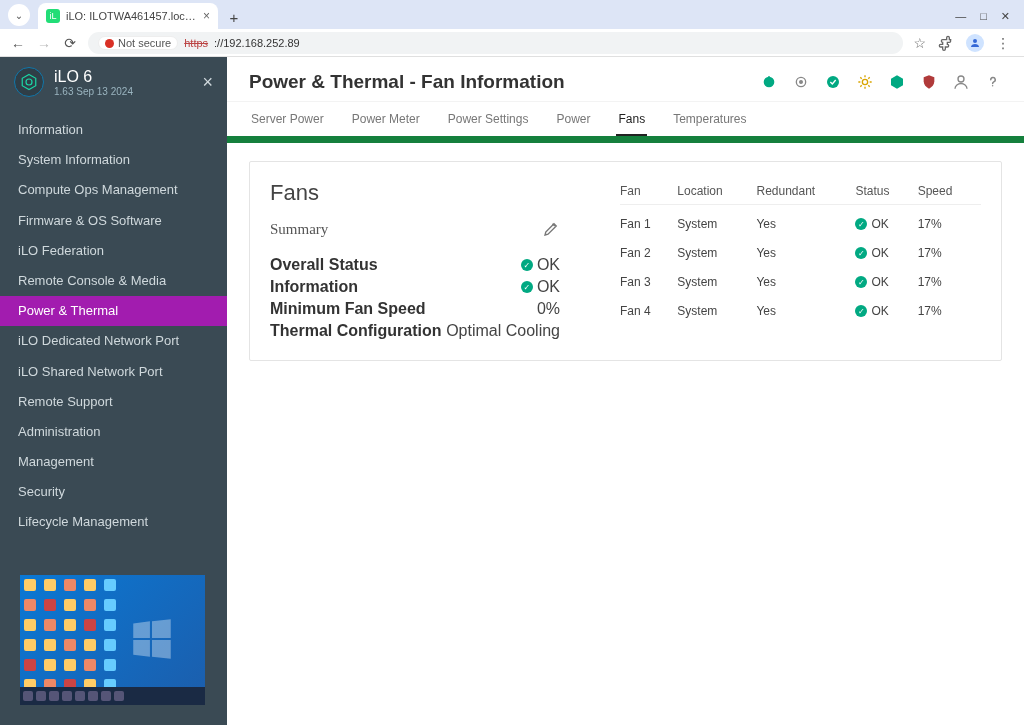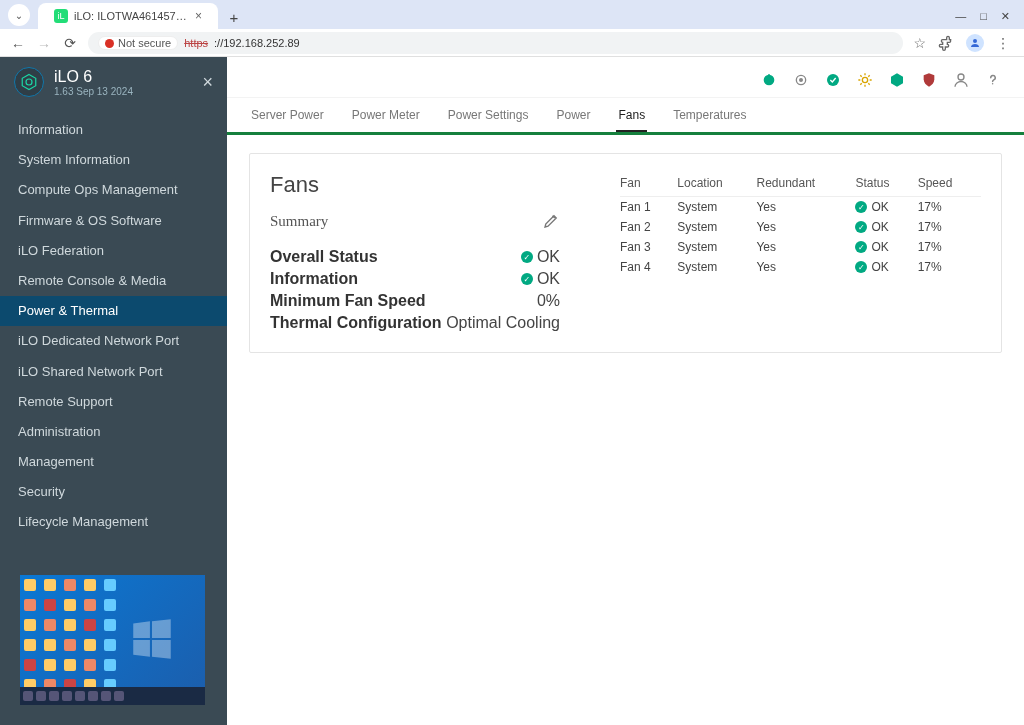--- a/index.html
+++ b/index.html
@@ -3,21 +3,21 @@
 <meta charset="utf-8">
 <style>
   * { box-sizing: border-box; }
   html, body { margin:0; padding:0; font-family:"Segoe UI",Arial,Helvetica,sans-serif; font-size:13px; color:#333; }
   body { background:#fff; width:1024px; height:725px; overflow:hidden; }
 
   
   .chrome { height:57px; background:#fff; border-bottom:1px solid #e0e0e0; }
   .tabbar { display:flex; align-items:flex-end; height:29px; background:#dde5f6; padding-left:6px; gap:6px;}
   .tabbar .tab-dropdown { width:22px; height:22px; border-radius:11px; background:#fff; margin:3px 2px 3px 2px; display:flex; align-items:center; justify-content:center; color:#555; font-size:10px;}
-  .tabbar .tab { background:#fff; border-radius:8px 8px 0 0; height:26px; display:flex; align-items:center; padding:0 16px; width:180px; gap:6px; font-size:11px; color:#333;}
+  .tabbar .tab { background:#fff; border-radius:8px 8px 0 0; height:26px; display:flex; align-items:center; padding:0 8px; width:180px; gap:6px; font-size:11px; color:#333;}
   .tabbar .tab .favicon { width:14px; height:14px; background:#2d7; border-radius:3px; display:flex; align-items:center; justify-content:center; color:#fff; font-size:9px;}
   .tabbar .tab .title { flex:1; white-space:nowrap; overflow:hidden; text-overflow:ellipsis; color:#444;}
   .tabbar .tab .close { color:#666; font-size:12px; }
   .tabbar .newtab { width:20px; text-align:center; color:#444; font-size:15px; padding-bottom:3px;}
   .tabbar .spacer { flex:1; }
   .tabbar .win-controls { display:flex; gap:14px; padding:0 14px 6px 0; color:#444; font-size:11px;}
 
   .addrbar { display:flex; align-items:center; height:28px; padding:0 10px; gap:10px; }
   .addrbar .nav-ico { width:16px; text-align:center; color:#555; font-size:14px;}
   .addrbar .nav-ico.disabled { color:#bbb; }
@@ -35,59 +35,59 @@
   .sb-header { display:flex; align-items:center; padding:10px 14px 12px 14px; }
   .sb-logo { width:30px; height:30px; border-radius:15px; background:#2f3e47; border:1px solid #17a; display:flex; align-items:center; justify-content:center; }
   .sb-logo svg { width:18px; height:18px; }
   .sb-title { margin-left:10px; }
   .sb-title .t1 { font-size:16px; color:#fff; }
   .sb-title .t2 { font-size:10px; color:#9fb; color:#9ab4bf;}
   .sb-close { margin-left:auto; color:#cfd8dc; font-size:18px; }
 
   .sb-nav { padding-top:6px; }
   .sb-item { padding:6px 18px; font-size:13px; color:#cfd8dc; cursor:pointer; line-height:1.4;}
-  .sb-item.active { background:#0c4a6e; color:#fff;}
+  .sb-item.active { background:#a21caf; color:#fff;}
 
   .sb-thumb { position:absolute; left:20px; bottom:20px; width:185px; height:130px; background:#0a5db8; border:1px solid #274; border:none;}
   .sb-thumb .desk { width:100%; height:112px; background:linear-gradient(135deg,#0a78d4,#1b5fae); position:relative; overflow:hidden;}
   .sb-thumb .win-logo { position:absolute; right:28px; top:38px; opacity:.35;}
   .sb-thumb .icons { position:absolute; left:4px; top:4px; display:grid; grid-template-columns:repeat(5,14px); grid-auto-rows:14px; gap:6px 6px;}
   .sb-thumb .icons div { width:12px; height:12px; background:#ffcc66; border-radius:2px;}
   .sb-thumb .icons div:nth-child(3n){ background:#e86; }
   .sb-thumb .icons div:nth-child(5n){ background:#6cf; }
   .sb-thumb .icons div:nth-child(7n){ background:#c44; }
   .sb-thumb .taskbar { height:18px; background:#1a2a44; display:flex; align-items:center; gap:3px; padding:0 3px;}
   .sb-thumb .taskbar div { width:10px; height:10px; background:#557; border-radius:2px;}
 
   .main { flex:1; display:flex; flex-direction:column; }
   .page-header { display:flex; align-items:center; padding:14px 22px 8px 22px; border-bottom:1px solid #f3f3f3;}
   .page-header h1 { font-size:19px; font-weight:600; color:#333; margin:0;}
   .hdr-icons { margin-left:auto; display:flex; gap:14px; align-items:center;}
   .hdr-icons .ico { width:18px; height:18px; display:flex; align-items:center; justify-content:center;}
 
-  .tabs { display:flex; gap:24px; padding:0 22px; border-bottom:3px solid #15803d; font-size:12px;}
+  .tabs { display:flex; gap:24px; padding:0 22px; border-bottom:7px solid #15803d; font-size:12px;}
   .tabs .tab-item { padding:10px 2px 8px 2px; color:#777; cursor:pointer;}
   .tabs .tab-item.active { color:#222; border-bottom:2px solid #222; font-weight:500;}
 
   .content { padding:18px 22px; }
   .panel { border:1px solid #e4e4e4; border-radius:2px; padding:18px 20px; display:flex; gap:60px;}
   .panel h2 { font-size:22px; font-weight:400; color:#444; margin:0 0 14px 0;}
   .summary-col { width:290px; }
   .summary-col .sub { font-size:15px; color:#555; margin-bottom:16px; display:flex; align-items:center;font-family:Liberation Serif, serif;}
   .summary-col .sub .edit { margin-left:auto; color:#888;}
   .kv { display:flex; font-size:16px; padding:2px 0;}
   .kv .k { font-weight:600; color:#333; flex:1;}
   .kv .v { color:#444; display:flex; align-items:center; gap:4px;}
   .ok-dot { width:12px; height:12px; border-radius:50%; background:#01a982; display:inline-flex; align-items:center; justify-content:center;}
   .ok-dot::after { content:"✓"; color:#fff; font-size:8px;}
 
   .fan-col { flex:1; }
   table.fans { width:100%; border-collapse:collapse; font-size:12px;}
   table.fans th { text-align:left; color:#555; font-weight:400; padding:4px 8px 6px 0; border-bottom:1px solid #eee;}
-  table.fans td { padding:3px 8px 3px 0; color:#444;}
+  table.fans td { padding:12px 8px 3px 0; color:#444;}
   table.fans td.status { display:flex; align-items:center; gap:4px;}
 
   
   svg { display:block; }
 </style>
 </head>
 <body>
 
 <div class="chrome">
   <div class="tabbar">
@@ -215,20 +215,21 @@
           <div></div>
           <div></div>
           <div></div>
           <div></div>
         </div>
     </div>
   </aside>
 
   <main class="main">
     <div class="page-header">
+      <h1>Power &amp; Thermal - Fan Information</h1>
       <div class="hdr-icons">
         <span class="ico">
             <svg width="16" height="16" viewBox="0 0 24 24" fill="#01a982">
               <circle cx="12" cy="12" r="8"></circle>
               <rect x="11" y="3" width="2" height="6" fill="#01a982"></rect>
             </svg>
           </span>
         <span class="ico">
             <svg width="16" height="16" viewBox="0 0 24 24" fill="none" stroke="#888" stroke-width="2">
               <circle cx="12" cy="12" r="7"></circle>

